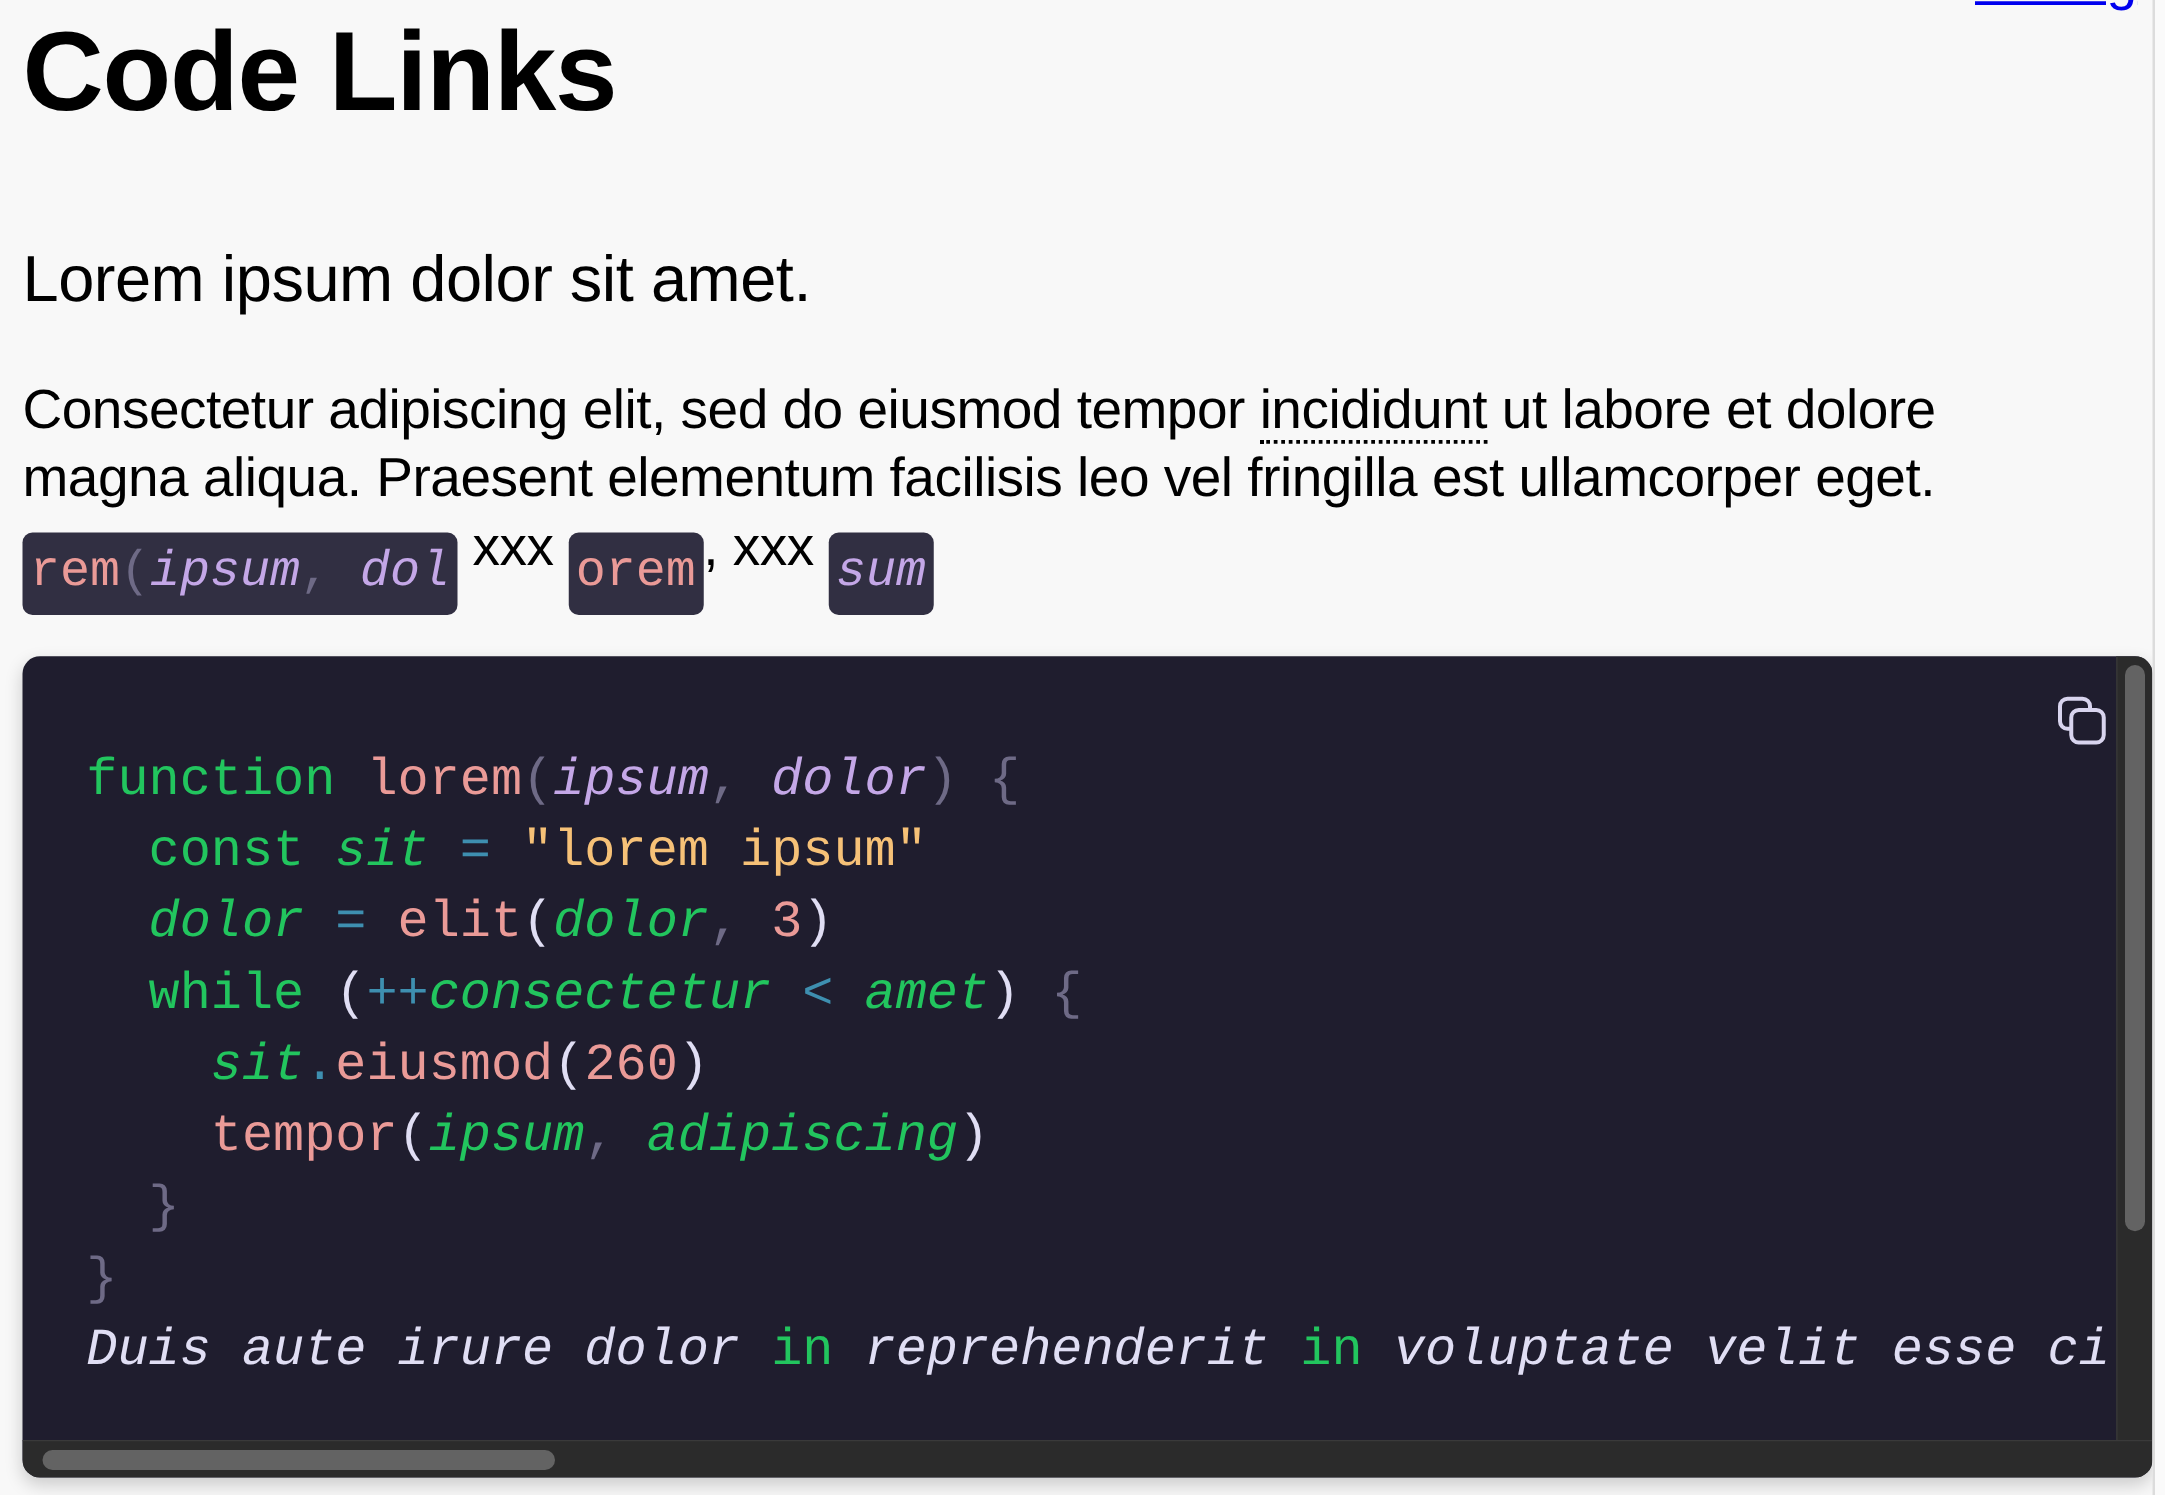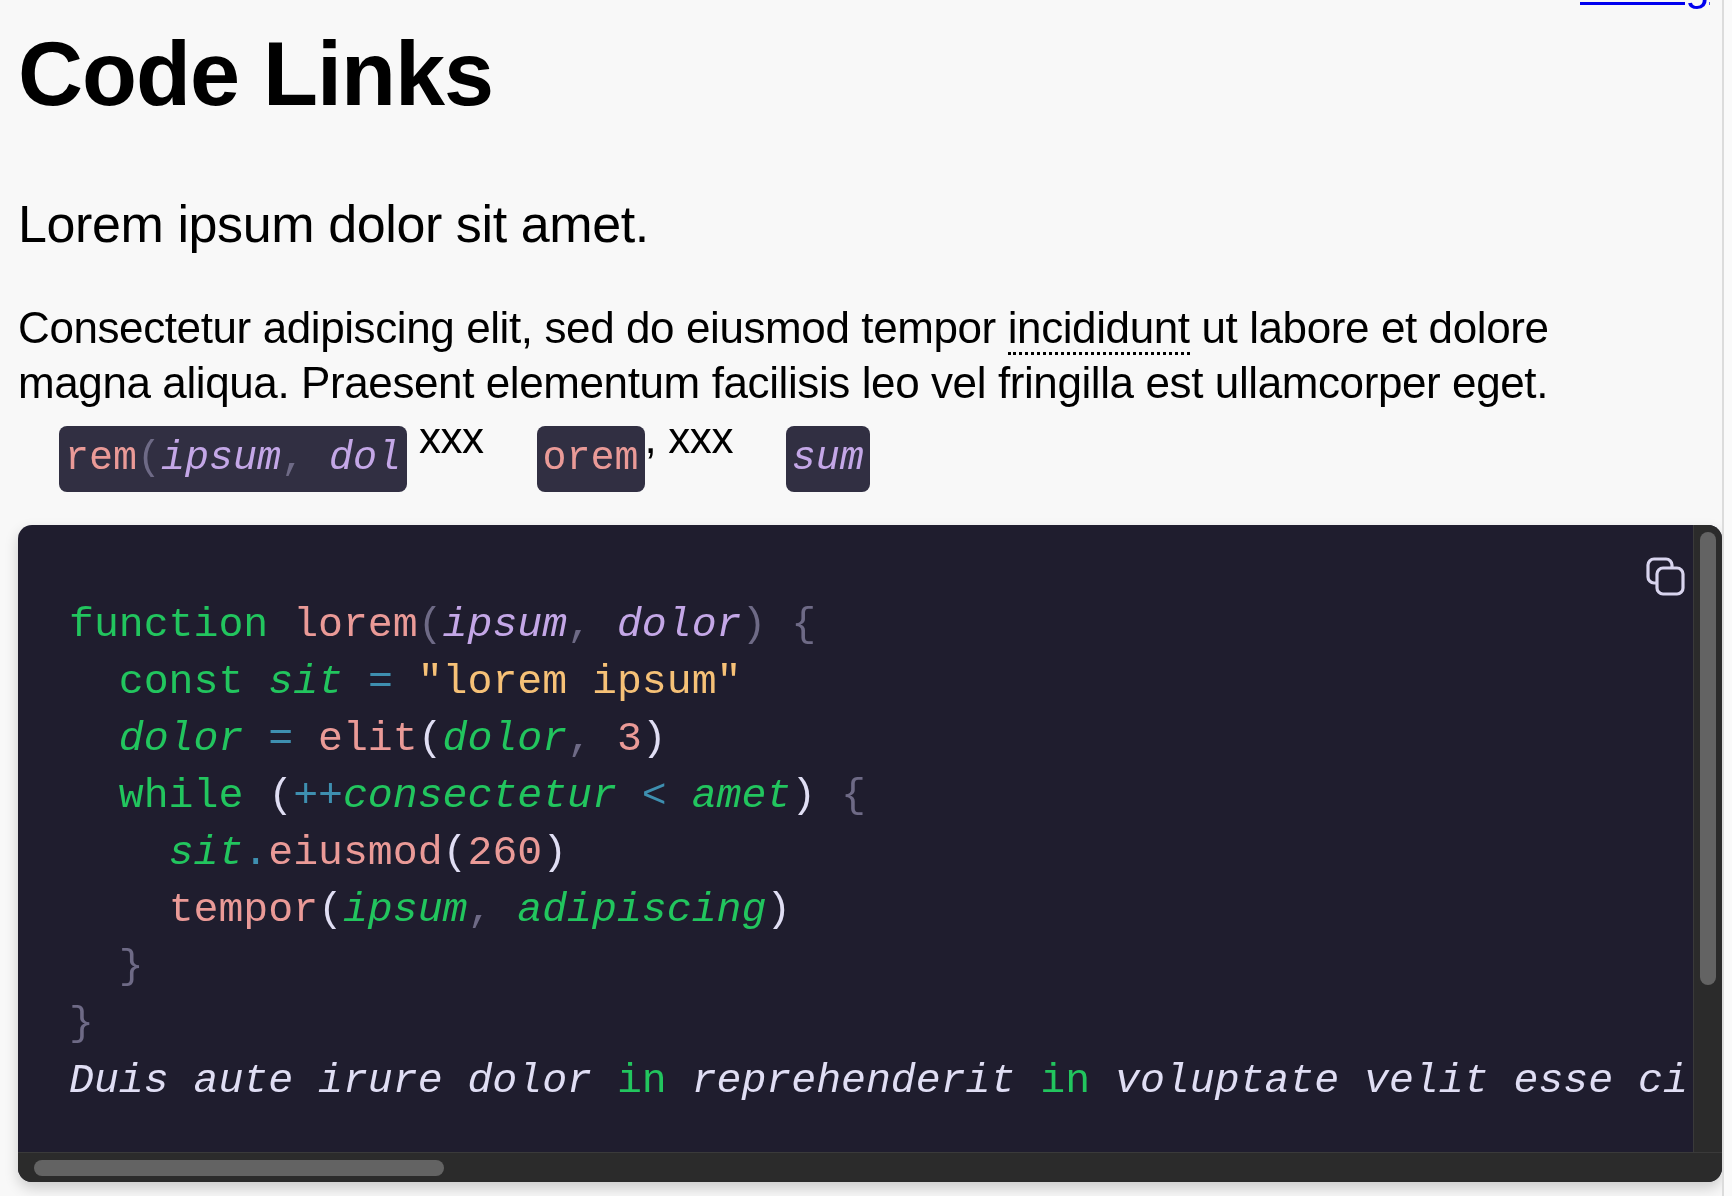--- a/index.html
+++ b/index.html
@@ -38,21 +38,21 @@
     }
     .content {
       position: absolute;
       left: 18px;
       top: 0;
       width: 1700px;
     }
     h1.title {
       margin: 0;
       position: absolute;
-      top: 22px;
+      top: 6px;
       left: 0;
       font-size: 90px;
       line-height: 104px;
       font-weight: bold;
       letter-spacing: -1px;
       white-space: nowrap;
     }
     p.intro {
       margin: 0;
       position: absolute;
@@ -82,21 +82,20 @@
       background: #312f42;
       border-radius: 8px;
       padding: 0 6px;
       height: 66px;
       line-height: 66px;
       vertical-align: -16px;
       font-family: "Liberation Mono", monospace;
       font-size: 40px;
       letter-spacing: 0;
       white-space: pre;
-      margin-left: 41px;
     }
     .code-block {
       position: absolute;
       left: 18px;
       top: 525px;
       width: 1704px;
       height: 657px;
       background: #1f1d2e;
       border-radius: 14px;
       box-shadow: 0 6px 14px rgba(0,0,0,0.18);

